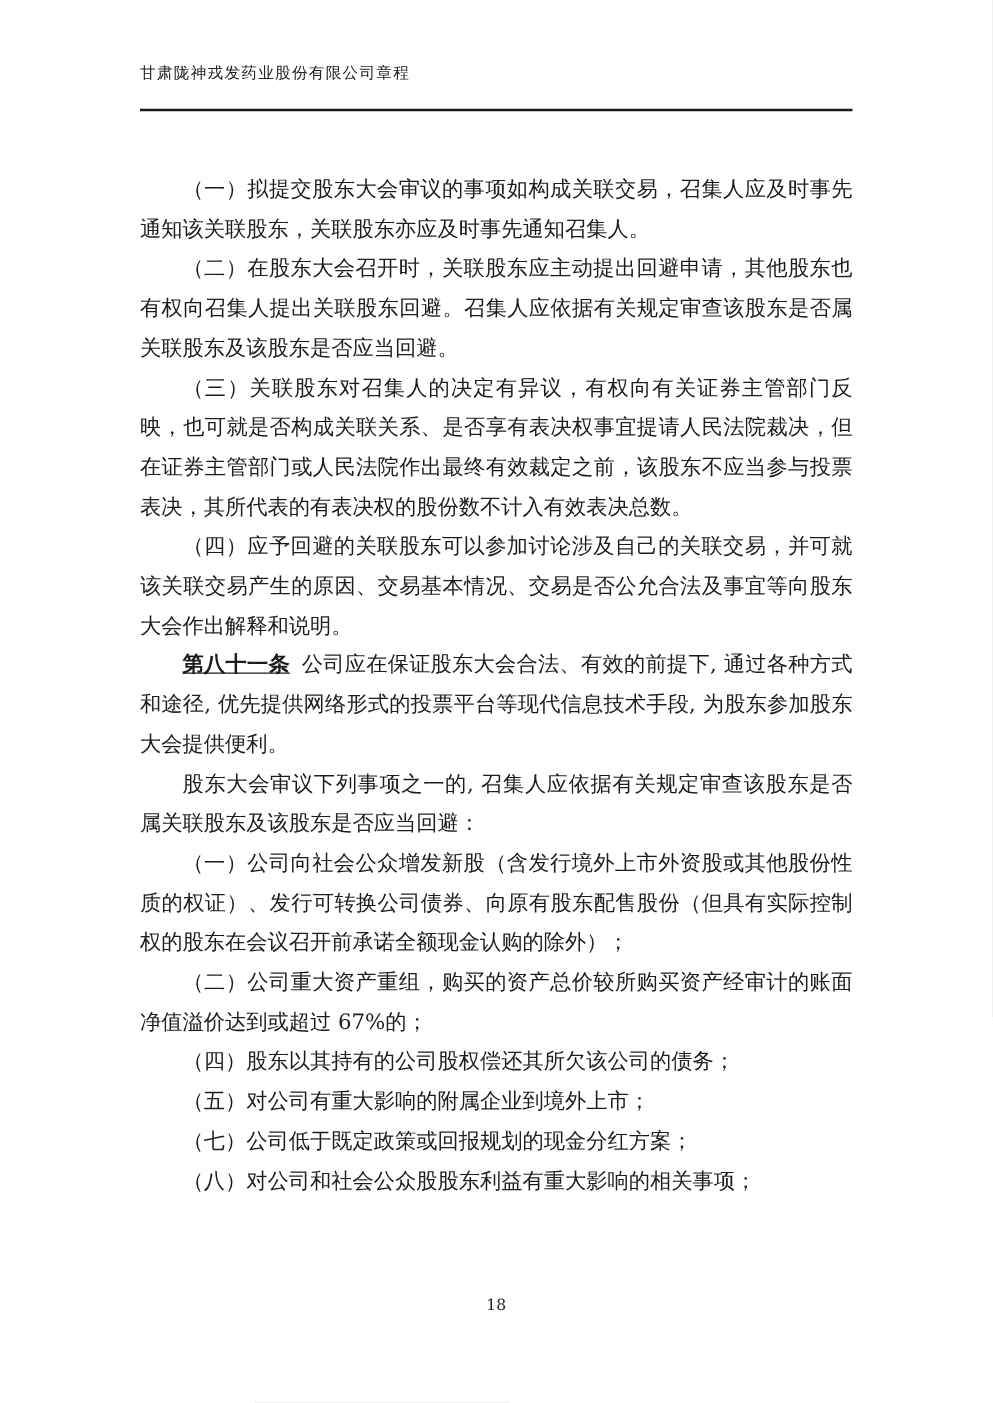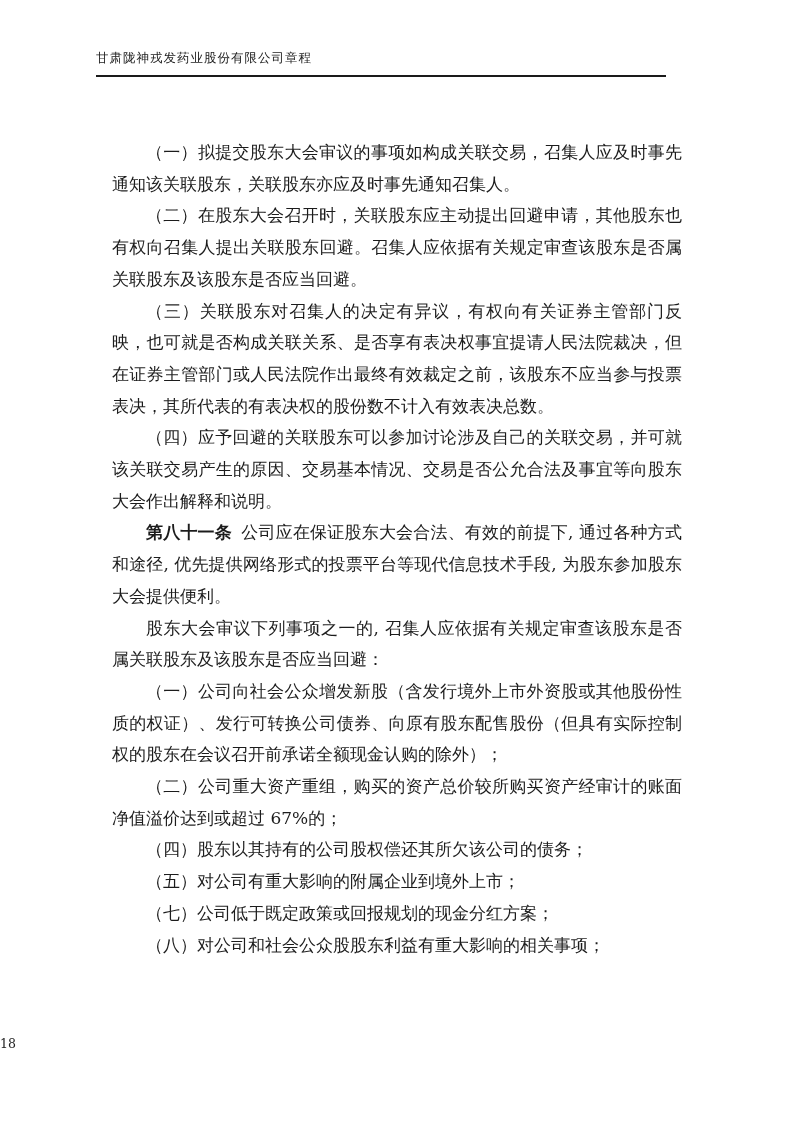--- a/index.html
+++ b/index.html
@@ -12,27 +12,27 @@
     width: 794px;
     height: 1122px;
     margin: 0 auto;
     background: #ffffff;
     font-family: "DejaVu Serif", "Liberation Serif", serif;
     color: #1c1c1c;
     overflow: hidden;
   }
   .header {
     position: absolute;
-    left: 96px;
+    left: 112px;
     top: 50px;
     width: 570px;
     font-size: 12.5px;
     letter-spacing: 1px;
     color: #222222;
-    padding-bottom: 8px;
+    padding-bottom: 20px;
     border-bottom: 2px solid #1a1a1a;
   }
   .body {
     position: absolute;
     left: 112px;
     top: 94px;
     width: 570px;
     font-size: 17px;
     line-height: 31.7px;
     text-align: justify;
@@ -40,27 +40,28 @@
   }
   .para {
     margin: 0;
     padding: 0;
     text-indent: 2em;
   }
   .lead {
     font-weight: bold;
     margin-right: 0.55em;
     font-family: "DejaVu Sans", "Liberation Sans", sans-serif;
+    text-decoration: underline;
   }
   .pageno {
     position: absolute;
     top: 1036px;
     left: 0;
     width: 100%;
-    text-align: left;
+    text-align: center;
     font-size: 12.5px;
     color: #222222;
   }
 </style>
 </head>
 <body>
 
 <div class="page">
   <div class="header">
     <span>甘肃陇神戎发药业股份有限公司章程</span>

